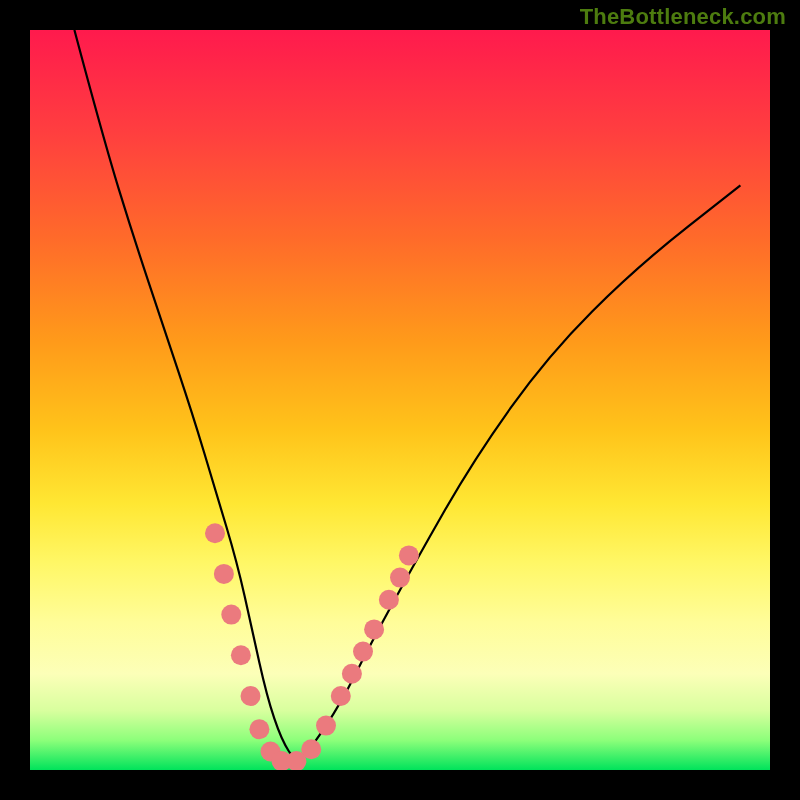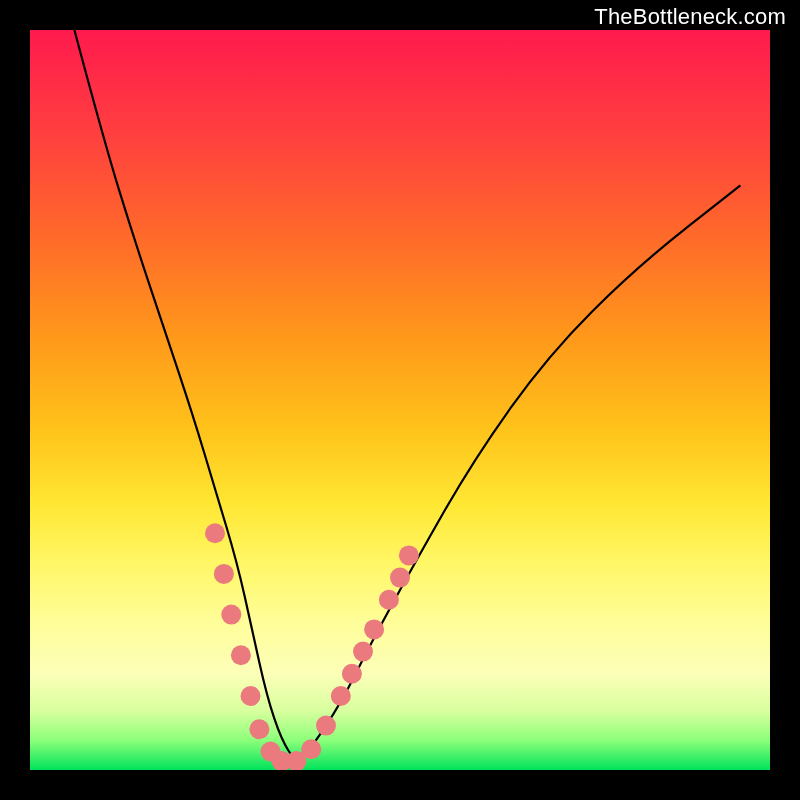--- a/index.html
+++ b/index.html
@@ -44,22 +44,22 @@
     left: 0;
     width: 740px;
     height: 740px;
   }
   .watermark {
     position: absolute;
     top: 4px;
     right: 14px;
     font-family: Arial, Helvetica, sans-serif;
     font-size: 22px;
-    font-weight: 400;
-    color: #ffffff;
+    font-weight: 700;
+    color: #4d7c0f;
     letter-spacing: 0.2px;
     text-align: right;
   }
 </style>
 </head>
 <body>
 
 <div class="frame">
   <div class="watermark">TheBottleneck.com</div>
   <div class="plot">

